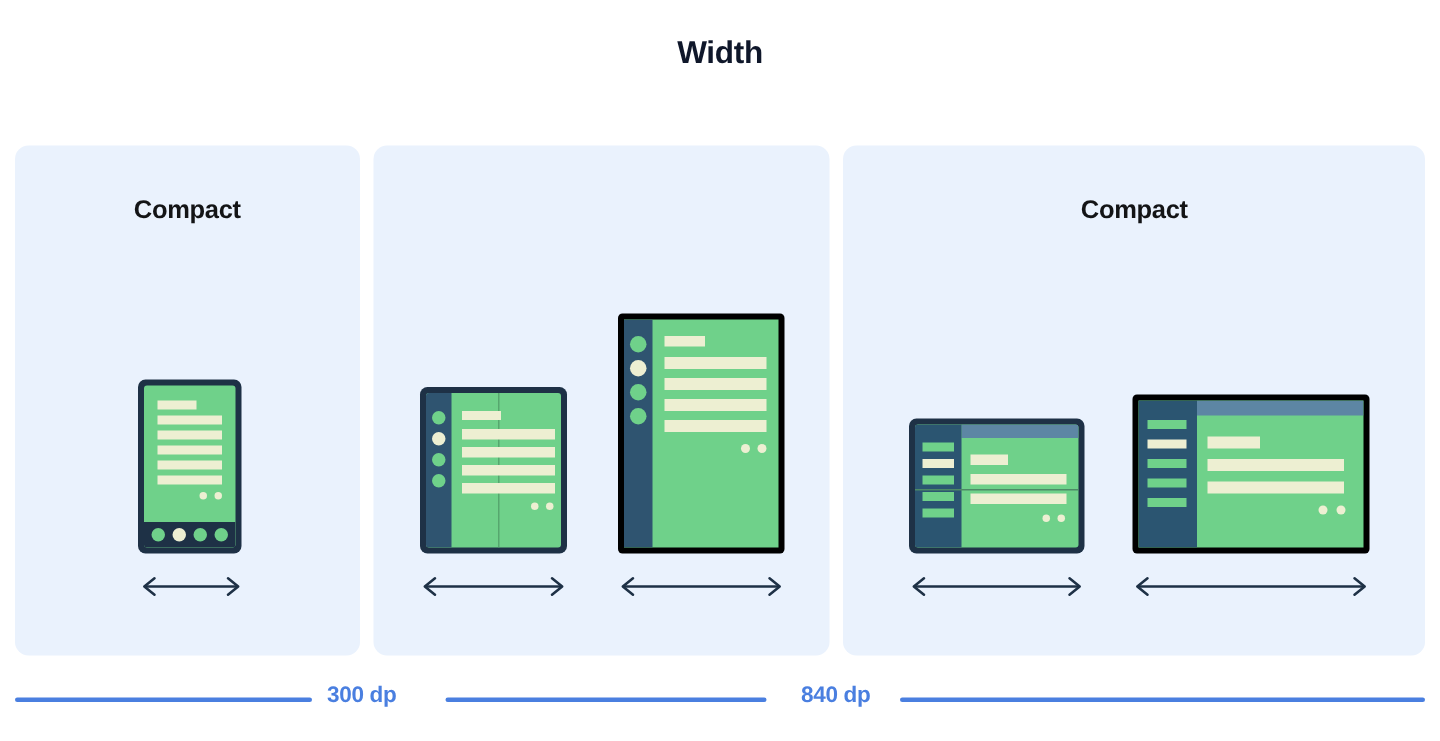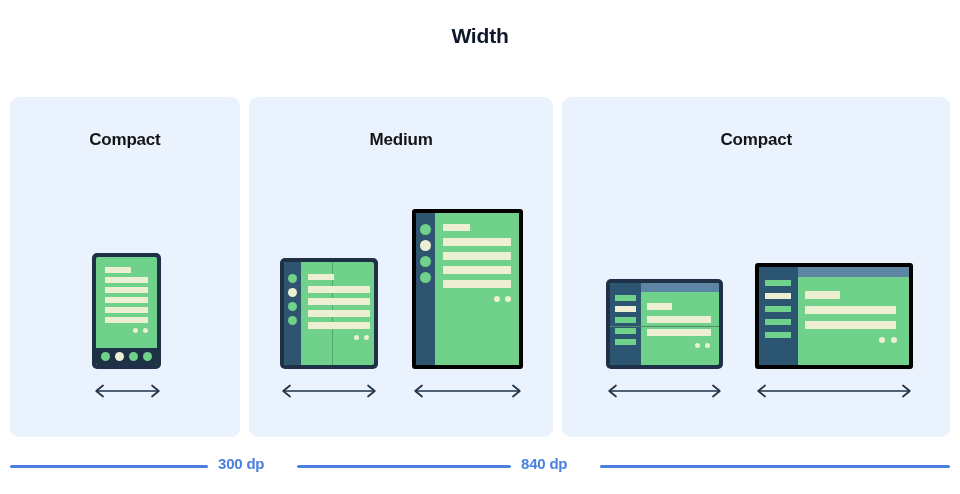--- a/index.html
+++ b/index.html
@@ -261,21 +261,20 @@
           <line x1="4" y1="8" x2="65" y2="8" stroke="#1e3146" stroke-width="1.7"></line>
           <polyline points="10,2.5 3.2,8 10,13.5" fill="none" stroke="#1e3146" stroke-width="1.7" stroke-linecap="round" stroke-linejoin="round"></polyline>
           <polyline points="59,2.5 65.8,8 59,13.5" fill="none" stroke="#1e3146" stroke-width="1.7" stroke-linecap="round" stroke-linejoin="round"></polyline>
         </svg>
       </div>
 
     </div>
   </div>
 
   <div class="panel medium">
-    <div class="panel-title">Medium</div>
     <div class="devices">
 
       <div class="device-slot" style="left:31px;">
         <div class="device frame-navy" style="width:98px;height:111px;">
           <div class="screen" style="border-radius:2px;">
             <div class="rail" style="width:17px;">
               <div class="rail-dot" style="left:4px; top:12px; width:9px; height:9px;"></div>
               <div class="rail-dot active" style="left:4px; top:26px; width:9px; height:9px;"></div>
               <div class="rail-dot" style="left:4px; top:40px; width:9px; height:9px;"></div>
               <div class="rail-dot" style="left:4px; top:54px; width:9px; height:9px;"></div>
@@ -394,15 +393,15 @@
 
     </div>
   </div>
 
 </div>
 
 <div id="ruler">
   <div class="rule-line" style="left:10px;  width:198px;"></div>
   <div class="rule-label" style="left:218px;">300 dp</div>
   <div class="rule-line" style="left:297px; width:214px;"></div>
-  <div class="rule-label" style="left:521px;">840 dp</div>
+  <div class="rule-label" style="left:534px;">840 dp</div>
   <div class="rule-line" style="left:600px; width:350px;"></div>
 </div>
 
 </body></html>

